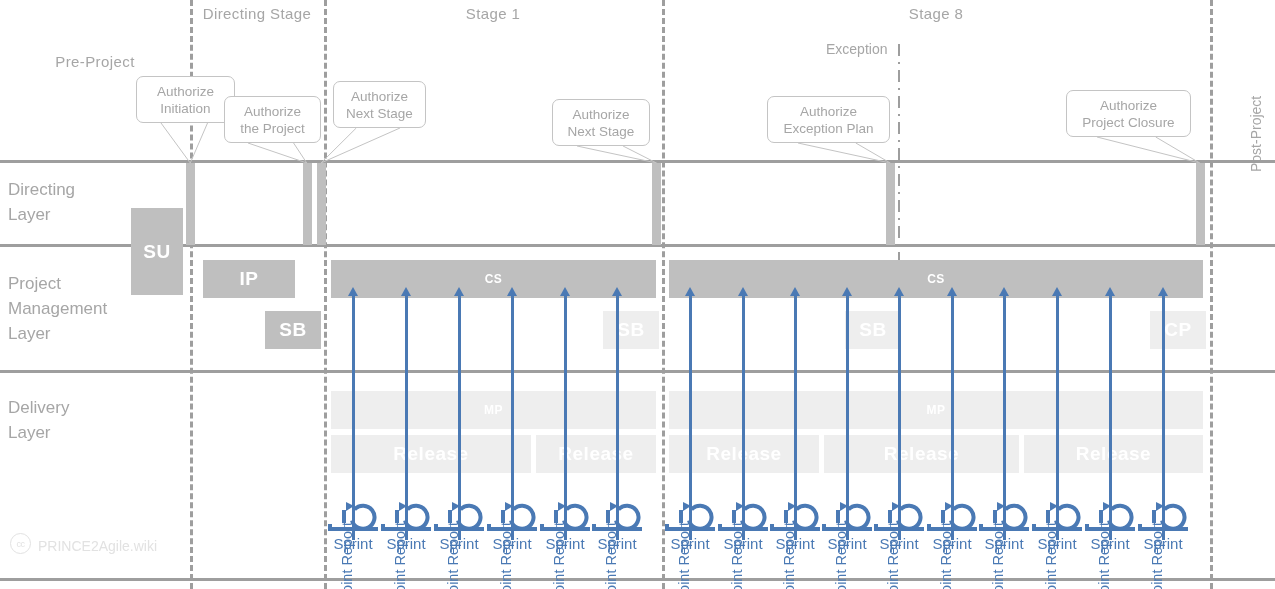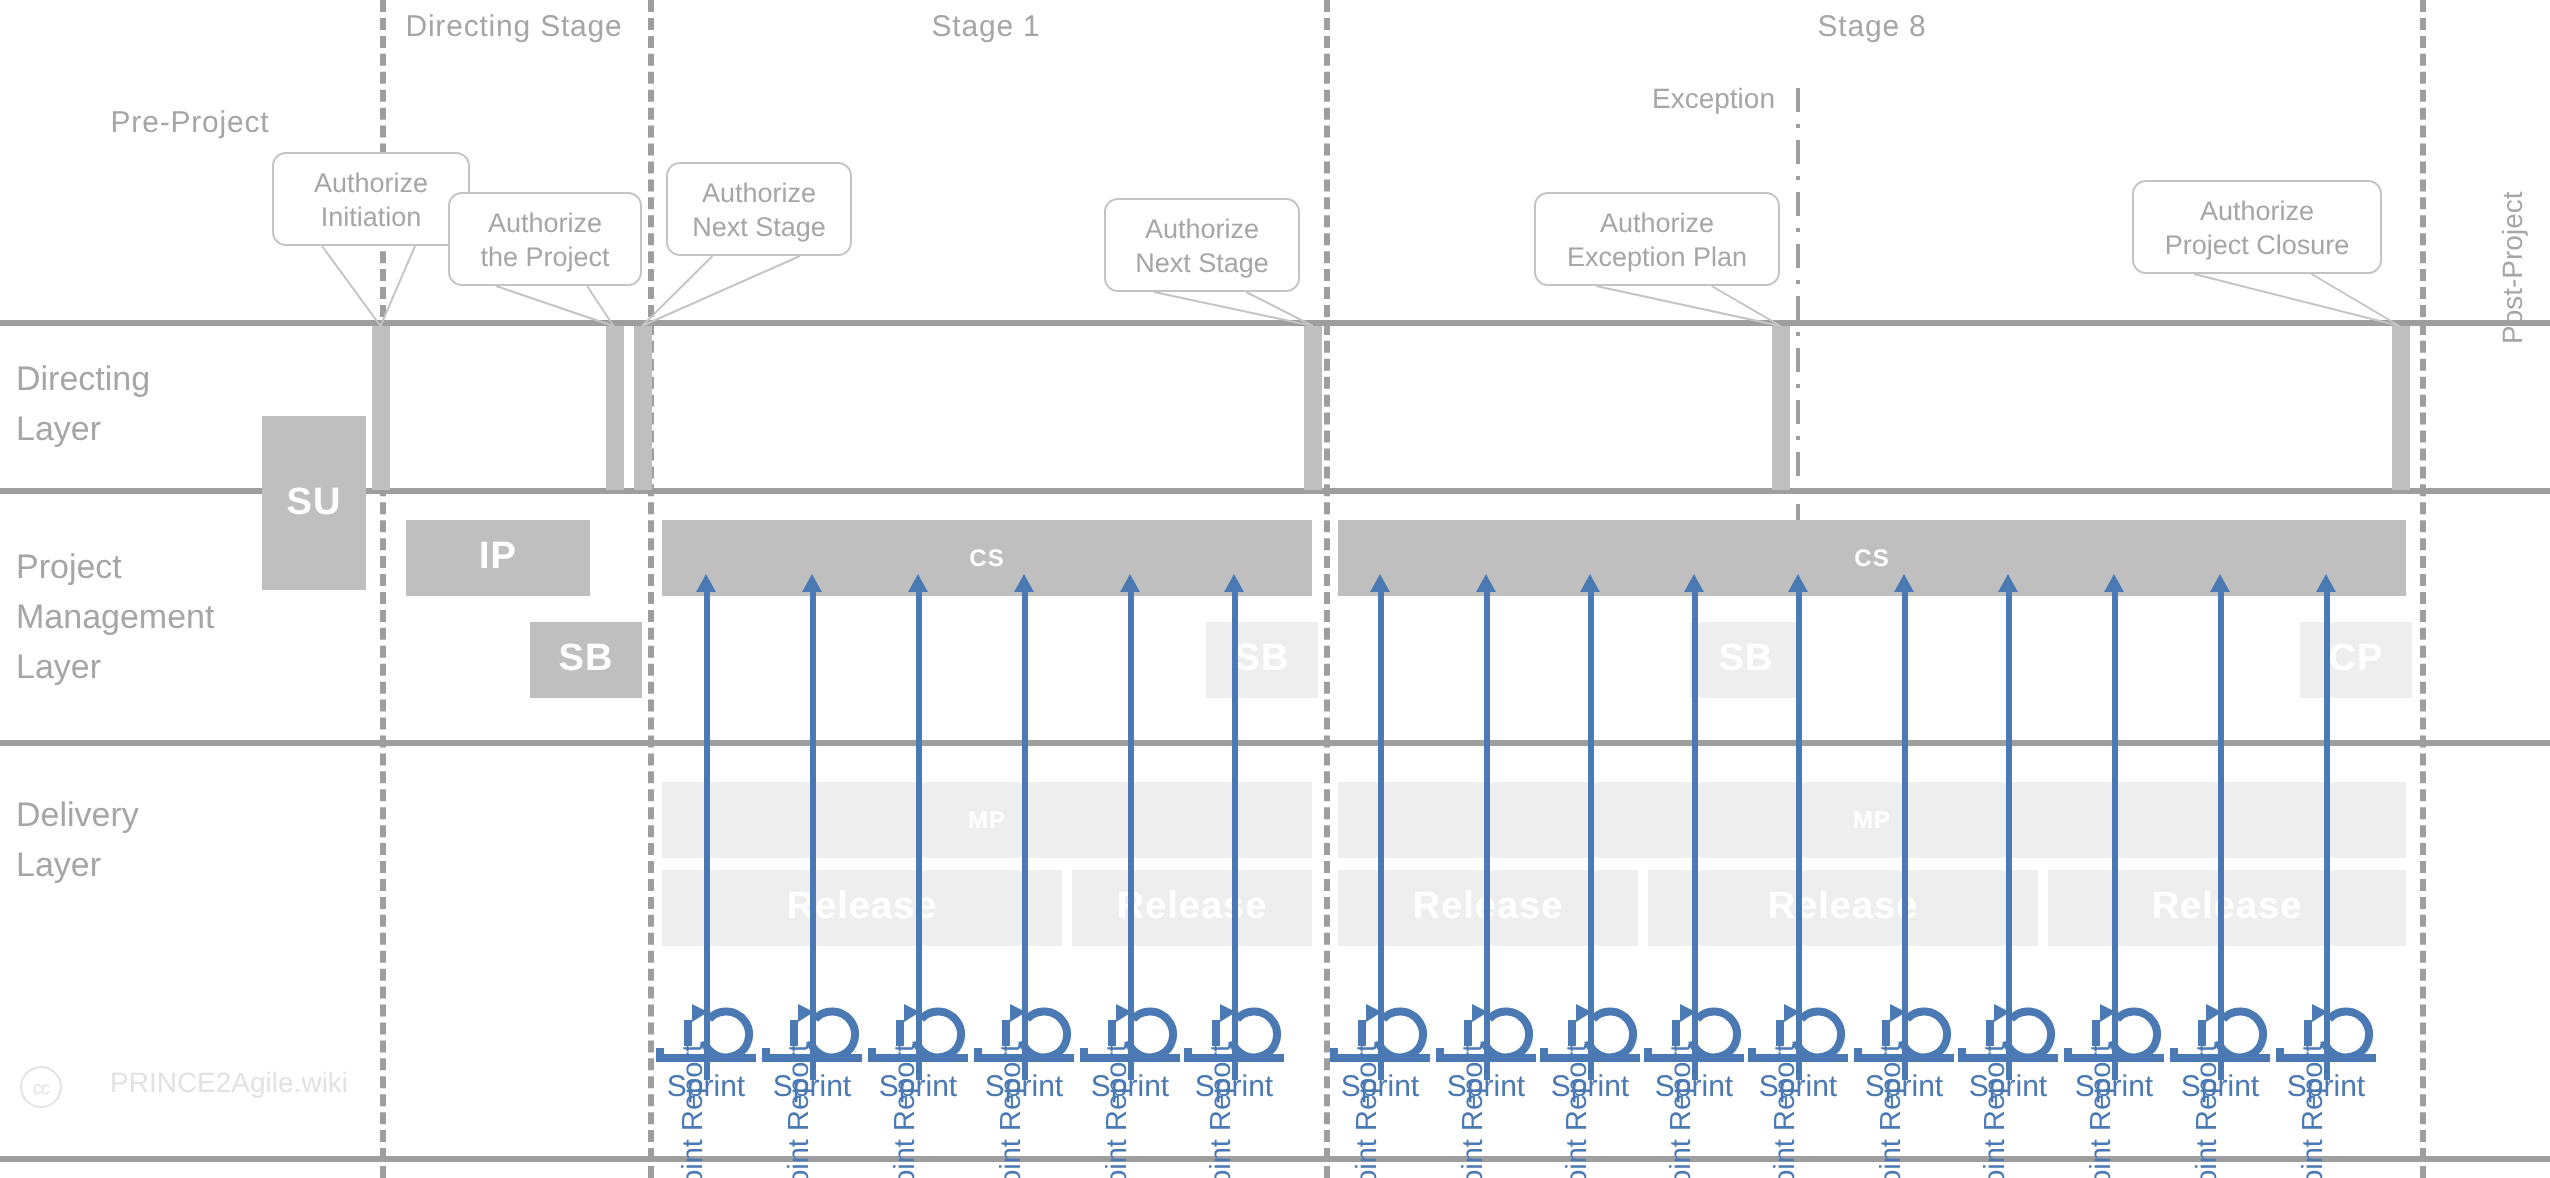--- a/index.html
+++ b/index.html
@@ -106,21 +106,21 @@
   .sprint{position:absolute;z-index:4;}
   .sprint svg{display:block;}
   .sprint-label{
     position:absolute;left:0;width:100%;
     text-align:center;font-size:15px;color:#4a79b4;
     white-space:nowrap;
   }
 
   
   .credit{
-    position:absolute;display:flex;align-items:flex-start;gap:24px;
+    position:absolute;display:flex;align-items:flex-end;gap:7px;
     color:#e2e2e2;font-size:14px;
   }
   .cc-mark{
     width:21px;height:21px;border-radius:50%;
     border:1.5px solid #e2e2e2;
     display:flex;align-items:center;justify-content:center;
     font-size:9px;letter-spacing:-.5px;color:#e2e2e2;
     box-sizing:border-box;
   }
 </style>

